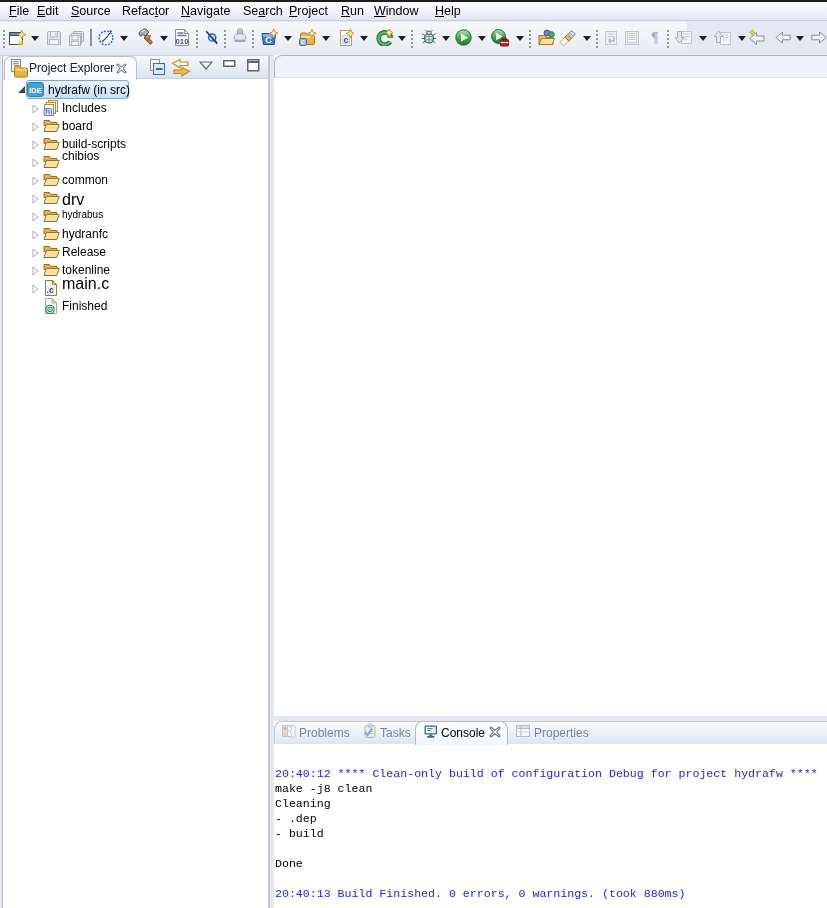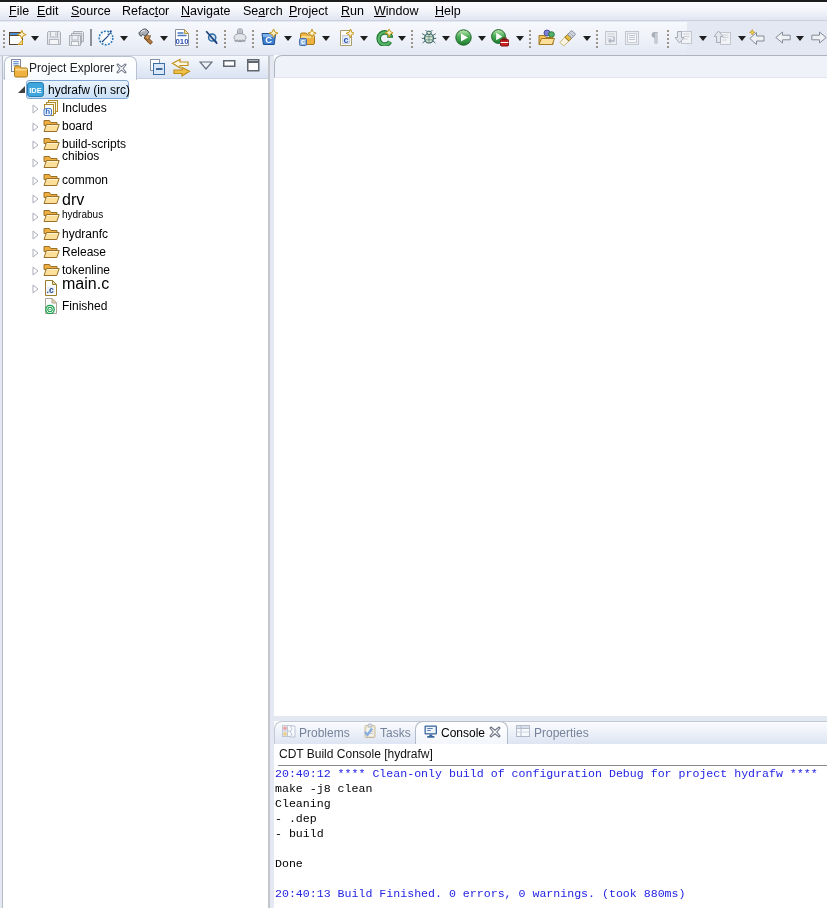--- a/index.html
+++ b/index.html
@@ -444,24 +444,20 @@
       <svg class="abs" style="left:214px;top:4px" width="12" height="12" viewBox="0 0 12 12">
         <path d="M2 1 L6 4.2 L10 1 L11 2 L7.8 6 L11 10 L10 11 L6 7.8 L2 11 L1 10 L4.2 6 L1 2 Z" fill="none" stroke="#6f7684" stroke-width="1.1"></path>
       </svg>
       <svg class="abs" style="left:240px;top:1px" width="16" height="16" viewBox="0 0 16 16" opacity="0.6">
         <rect x="1.5" y="2.5" width="13" height="11" fill="#fff" stroke="#8d96ab"></rect>
         <rect x="1.5" y="2.5" width="13" height="3" fill="#c6cedf" stroke="#8d96ab"></rect>
         <line x1="6" y1="2.5" x2="6" y2="13.5" stroke="#8d96ab"></line>
         <line x1="1.5" y1="9" x2="14.5" y2="9" stroke="#b8c0d2"></line>
       </svg>
     </div>
-    <div id="cdtline">
-      <span>CDT Build Console [hydrafw]</span>
-      <div style="position:absolute;left:4px;top:21px;width:550px;height:1px;background:#8a8a8a"></div>
-    </div>
     <div id="console"><span class="blue">20:40:12 **** Clean-only build of configuration Debug for project hydrafw ****</span>
 make -j8 clean
 Cleaning
 - .dep
 - build
 
 Done
 
 <span class="blue">20:40:13 Build Finished. 0 errors, 0 warnings. (took 880ms)</span></div>
   </div>

